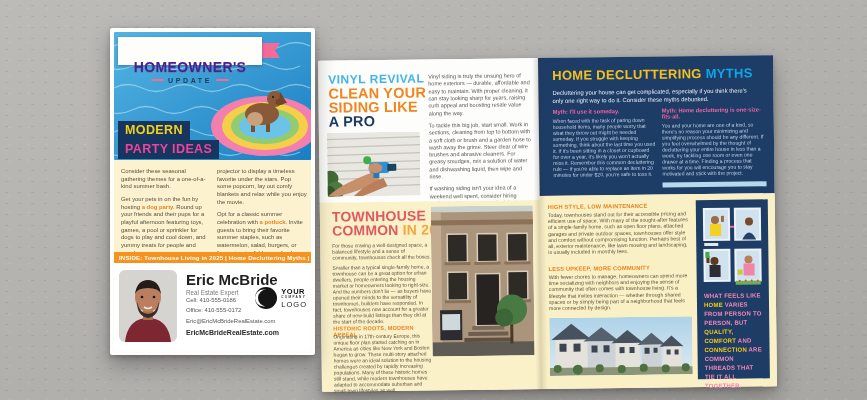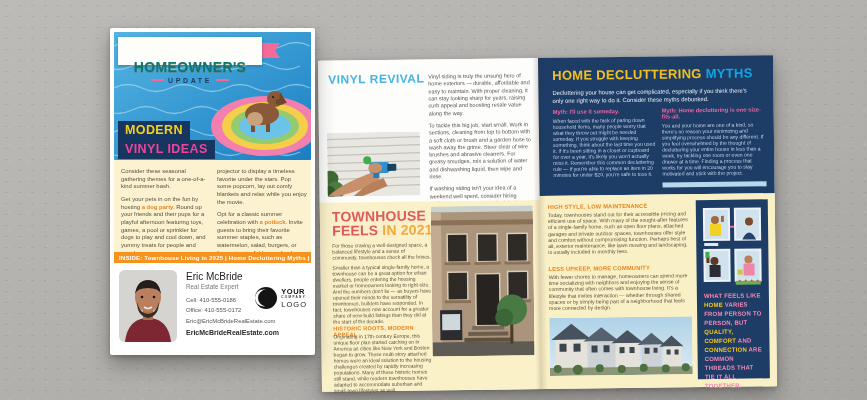--- a/index.html
+++ b/index.html
@@ -18,42 +18,42 @@
   svg{display:block;}
 
   
   .front-page{position:absolute;left:110px;top:28px;width:205px;height:327px;
     background:#fdfdfb;border-radius:2px;z-index:3;
     box-shadow:0 10px 20px rgba(40,38,34,.38),0 2px 5px rgba(40,38,34,.28);}
   .fp-photo{left:4px;top:4px;width:197px;height:128px;}
   .fp-mast{left:8px;top:9px;width:144px;height:28px;background:#fdfdfa;
     display:flex;flex-direction:column;align-items:center;justify-content:center;
     box-shadow:0 1px 3px rgba(0,30,60,.3);z-index:2;}
-  .fp-mast-title{font-size:14px;font-weight:800;letter-spacing:.4px;color:#0f766e;
+  .fp-mast-title{font-size:14px;font-weight:800;letter-spacing:.4px;color:#4c1d95;
     text-shadow:0 .5px 0 rgba(120,80,0,.25);margin-top:40px;}
   .fp-mast-sub{display:flex;align-items:center;gap:4px;margin-top:2px;}
   .fp-mast-sub .word{font-size:7px;font-weight:700;letter-spacing:2.6px;color:#1c3a5e;}
   .dash{width:13px;height:2px;background:#f46a98;border-radius:1px;}
   .ribbon{left:146px;top:15px;width:24px;height:15px;background:#f46a98;z-index:1;
     clip-path:polygon(0 0,100% 0,80% 50%,100% 100%,0 100%);}
   .fp-kicker,.fp-headline{background:#16365f;font-weight:800;font-size:12.5px;
     letter-spacing:.4px;padding:2px 7px 3px;z-index:2;}
   .fp-kicker{left:8px;top:93px;color:#f5d216;}
   .fp-headline{left:8px;top:112px;color:#f0439a;}
   .fp-body{left:4px;top:132px;width:197px;height:92px;background:#fcf2cf;}
   .fp-col{position:absolute;top:8px;width:90px;font-size:5.9px;line-height:1.3;color:#55503f;}
   .fp-col p{margin:0 0 5px 0;}
   .hl{color:#e8821e;font-weight:700;}
   .fp-banner{left:4px;top:224px;width:197px;height:11px;background:#f6921e;
     color:#fff;font-size:6.1px;font-weight:700;line-height:11px;padding-left:5px;
     letter-spacing:.15px;white-space:nowrap;overflow:hidden;}
   .fp-footer{left:4px;top:235px;width:197px;height:88px;background:#fff;}
   .headshot{position:absolute;left:5px;top:7px;width:58px;height:72px;border-radius:6px;overflow:hidden;}
   .agent{position:absolute;left:72px;top:8px;}
-  .agent-name{font-size:10px;font-weight:400;color:#1f1f1f;}
+  .agent-name{font-size:15px;font-weight:700;color:#1f1f1f;}
   .agent-title{font-size:6.3px;color:#7a7a7a;margin-top:1px;}
   .agent-contact{position:absolute;left:72px;top:32px;font-size:5.9px;line-height:1.75;color:#555;}
   .agent-site{position:absolute;left:72px;top:66px;font-size:7px;font-weight:800;color:#2a2a2a;}
   .logo{position:absolute;right:4px;top:22px;display:flex;align-items:center;gap:2px;}
   .logo-text{display:flex;flex-direction:column;line-height:1;}
   .logo-w1{font-size:7.5px;font-weight:800;color:#111;letter-spacing:.5px;}
   .logo-w2{font-size:3.1px;font-weight:700;letter-spacing:1.3px;color:#333;margin:1px 0;}
   .logo-w3{font-size:7.5px;font-weight:400;letter-spacing:1px;color:#222;}
 
   
@@ -108,20 +108,25 @@
 </head>
 <body>
 
 <div class="stage">
 
   <div class="spread">
 
     <div class="abs page-mid">
       <div class="abs vinyl-sec">
         <div class="abs v-kicker">VINYL REVIVAL</div>
+        <div class="abs v-title">
+          <div>CLEAN YOUR</div>
+          <div>SIDING LIKE</div>
+          <div class="navy">A PRO</div>
+        </div>
         <div class="abs photo-frame v-photo">
           <svg viewBox="0 0 93 64" width="93" height="64">
             <rect width="93" height="64" fill="#e9e7e1"></rect>
             <g stroke="#c6c3bb" stroke-width="1.2">
               <line x1="0" y1="7" x2="93" y2="5"></line>
                 <line x1="0" y1="15" x2="93" y2="13"></line>
               <line x1="0" y1="23" x2="93" y2="21"></line>
                 <line x1="0" y1="31" x2="93" y2="29"></line>
               <line x1="0" y1="39" x2="93" y2="37"></line>
                 <line x1="0" y1="47" x2="93" y2="45"></line>
@@ -142,21 +147,21 @@
         <div class="abs v-body">
           <p>Vinyl siding is truly the unsung hero of home exteriors — durable, affordable and easy to maintain. With proper cleaning, it can stay looking sharp for years, raising curb appeal and boosting resale value along the way.</p>
           <p>To tackle this big job, start small. Work in sections, cleaning from top to bottom with a soft cloth or brush and a garden hose to wash away the grime. Steer clear of wire brushes and abrasive cleaners. For greasy smudges, mix a solution of water and dishwashing liquid, then wipe and rinse.</p>
           <p>If washing siding isn't your idea of a weekend well spent, consider hiring professionals who can get the job done quickly and will leave your home's exterior sparkling clean.</p>
         </div>
       </div>
 
       <div class="abs town-sec">
         <div class="abs t-title">
           <div>TOWNHOUSE</div>
-          <div><span>FEELS </span><span class="accent">IN 2021</span></div>
+          <div><span>COMMON </span><span class="accent">IN 2021</span></div>
         </div>
         <div class="abs t-p1">For those craving a well-designed space, a balanced lifestyle and a sense of community, townhouses check all the boxes.</div>
         <div class="abs t-p2">Smaller than a typical single-family home, a townhouse can be a great option for urban dwellers, people entering the housing market or homeowners looking to right-size. And the numbers don't lie — as buyers have opened their minds to the versatility of townhomes, builders have responded. In fact, townhouses now account for a greater share of new-build listings than they did at the start of the decade.</div>
         <div class="abs t-sub">HISTORIC ROOTS, MODERN APPEAL</div>
         <div class="abs t-p3">Originating in 17th-century Europe, this unique floor plan started catching on in America as cities like New York and Boston began to grow. These multi-story attached homes were an ideal solution to the housing challenges created by rapidly increasing populations. Many of these historic homes still stand, while modern townhouses have adapted to accommodate suburban and small-town lifestyles as well.</div>
         <div class="abs photo-frame t-photo">
           <svg viewBox="0 0 102 150" width="102" height="150">
             <rect width="102" height="150" fill="#c9d2cc"></rect>
             <rect x="0" y="6" width="102" height="144" fill="#ab947c"></rect>
             <rect x="0" y="6" width="10" height="144" fill="#c2ab90"></rect>
@@ -338,21 +343,21 @@
     <div class="abs ribbon"></div>
     <div class="abs fp-mast">
       <div class="fp-mast-title">HOMEOWNER'S</div>
       <div class="fp-mast-sub">
         <span class="dash"></span>
         <span class="word">UPDATE</span>
         <span class="dash"></span>
       </div>
     </div>
     <div class="abs fp-kicker">MODERN</div>
-    <div class="abs fp-headline">VINYL IDEAS</div>
+    <div class="abs fp-headline">PARTY IDEAS</div>
 
     <div class="abs fp-body">
       <div class="fp-col" style="left:7px;">
         <p>Consider these seasonal gathering themes for a one-of-a-kind summer bash.</p>
         <p><span>Get your pets in on the fun by hosting </span><span class="hl">a dog party.</span><span> Round up your friends and their pups for a playful afternoon featuring toys, games, a pool or sprinkler for dogs to play and cool down, and yummy treats for people and pooches.</span></p>
         <p><span>Enjoy the nostalgia of a drive-in with </span><span class="hl">an outdoor film fest.</span><span> Set up a screen and</span></p>
       </div>
       <div class="fp-col" style="left:103px;">
         <p>projector to display a timeless favorite under the stars. Pop some popcorn, lay out comfy blankets and relax while you enjoy the movie.</p>
         <p><span>Opt for a classic summer celebration with </span><span class="hl">a potluck.</span><span> Invite guests to bring their favorite summer staples, such as watermelon, salad, burgers, or frozen treats. Add some fun lawn games like badminton, cornhole or giant Jenga to help work up an appetite.</span></p>

